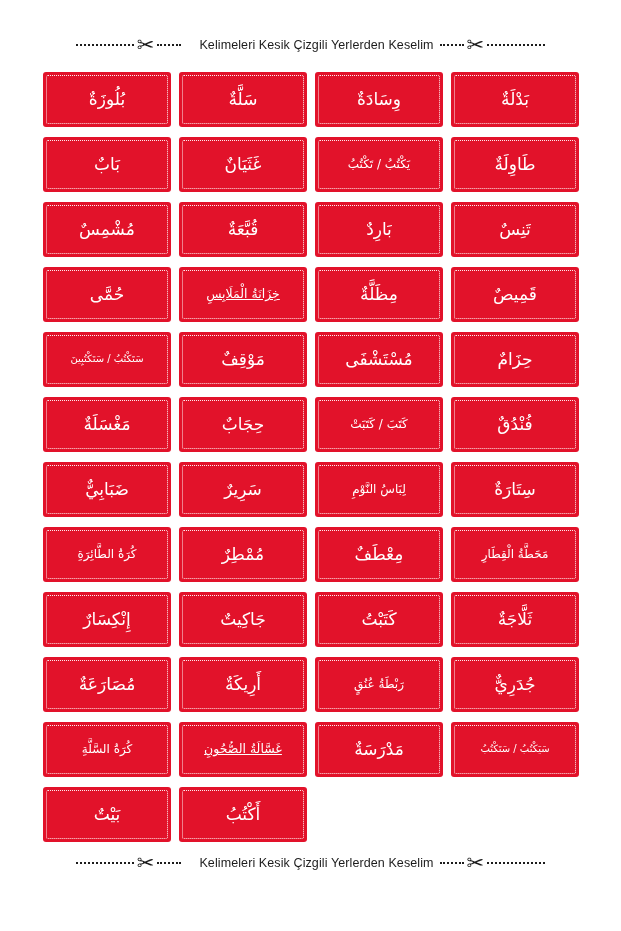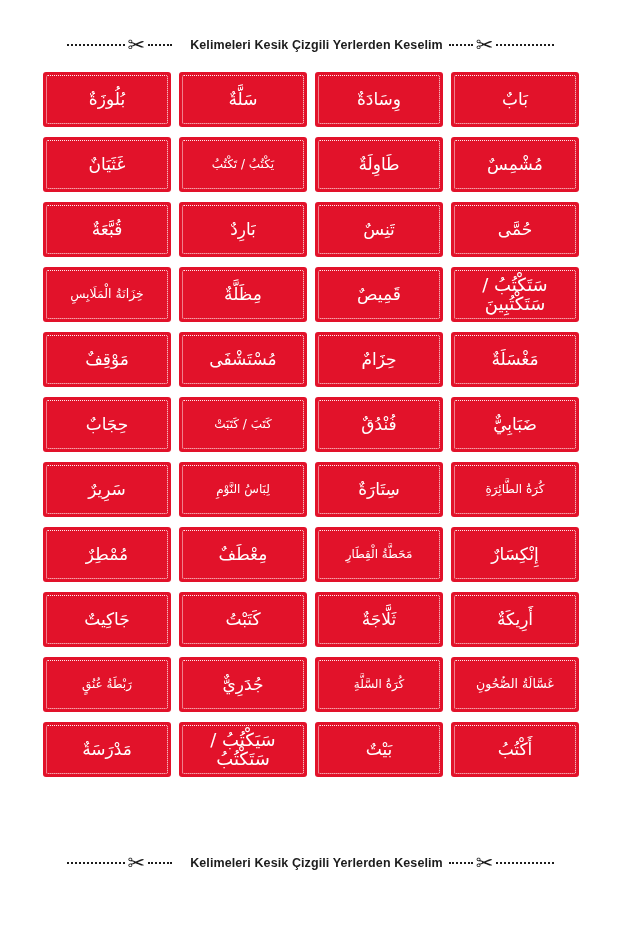--- a/index.html
+++ b/index.html
@@ -47,21 +47,21 @@
     flex: 0 0 auto;
     font-size: 21px;
     line-height: 1;
     color: #1c1c1c;
     margin: 0 3px;
     transform: translateY(-1px);
   }
   .cut-label {
     flex: 0 0 auto;
     font-size: 12.5px;
-    font-weight: bold;
+    font-weight: normal;
     color: #1c1c1c;
     letter-spacing: 0.1px;
     padding: 0 6px;
     white-space: nowrap;
     margin-left: 12px;
   }
 
   
   .grid {
     position: absolute;
@@ -99,24 +99,24 @@
     font-size: 17px;
     line-height: 1.15;
     text-align: center;
     direction: rtl;
     padding: 2px 6px;
     position: relative;
     z-index: 2;
     white-space: nowrap;
   }
   .card .word.small { font-size: 12px; }
-  .card .word.tiny  { font-size: 12.5px; }
+  .card .word.tiny  { font-size: 12.5px; text-decoration: underline; }
   .card .word.two-line {
     white-space: normal;
-    font-size: 18px;
+    font-size: 10px;
     line-height: 1.05;
   }
 </style>
 </head>
 <body>
 
 <div class="page">
 
   <div class="cutline top">
     <span class="dots short"></span>
@@ -131,20 +131,23 @@
   <div class="grid">
     <div class="card">
         <span class="word">بُلُوزَةٌ</span>
       </div>
     <div class="card">
         <span class="word">سَلَّةٌ</span>
       </div>
     <div class="card">
         <span class="word">وِسَادَةٌ</span>
       </div>
+    <div class="card">
+        <span class="word">بَدْلَةٌ</span>
+      </div>
 
     <div class="card">
         <span class="word">بَابٌ</span>
       </div>
     <div class="card">
         <span class="word">غَثَيَانٌ</span>
       </div>
     <div class="card">
         <span class="word small">يَكْتُبُ / تَكْتُبُ</span>
       </div>
@@ -237,20 +240,23 @@
         <span class="word">جَاكِيتٌ</span>
       </div>
 
     <div class="card">
         <span class="word">كَتَبْتُ</span>
       </div>
     <div class="card">
         <span class="word">ثَلَّاجَةٌ</span>
       </div>
     <div class="card">
+        <span class="word">مُصَارَعَةٌ</span>
+      </div>
+    <div class="card">
         <span class="word">أَرِيكَةٌ</span>
       </div>
 
     <div class="card">
         <span class="word small">رَبْطَةُ عُنُقٍ</span>
       </div>
     <div class="card">
         <span class="word">جُدَرِيٌّ</span>
       </div>
     <div class="card">

